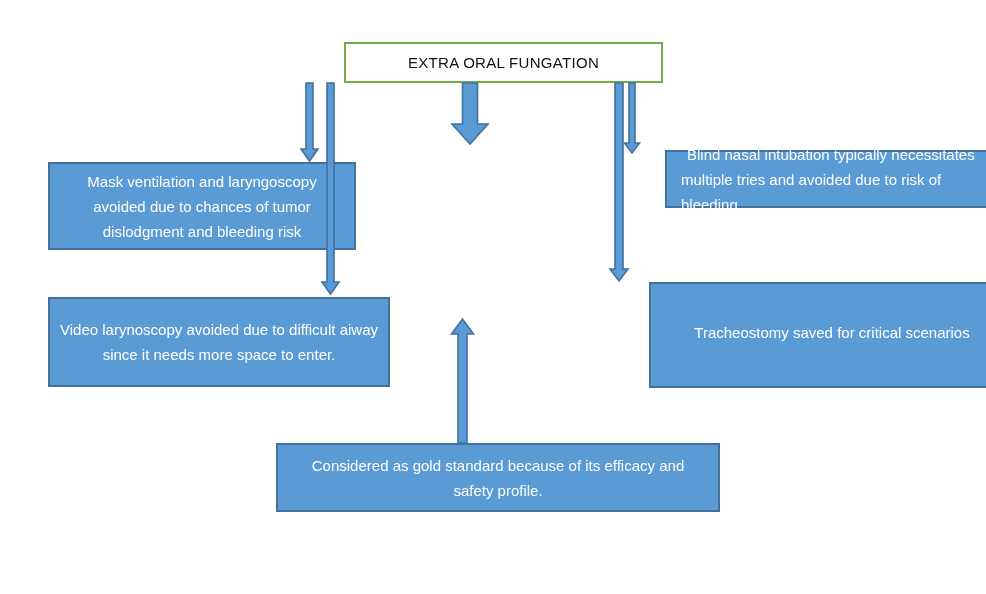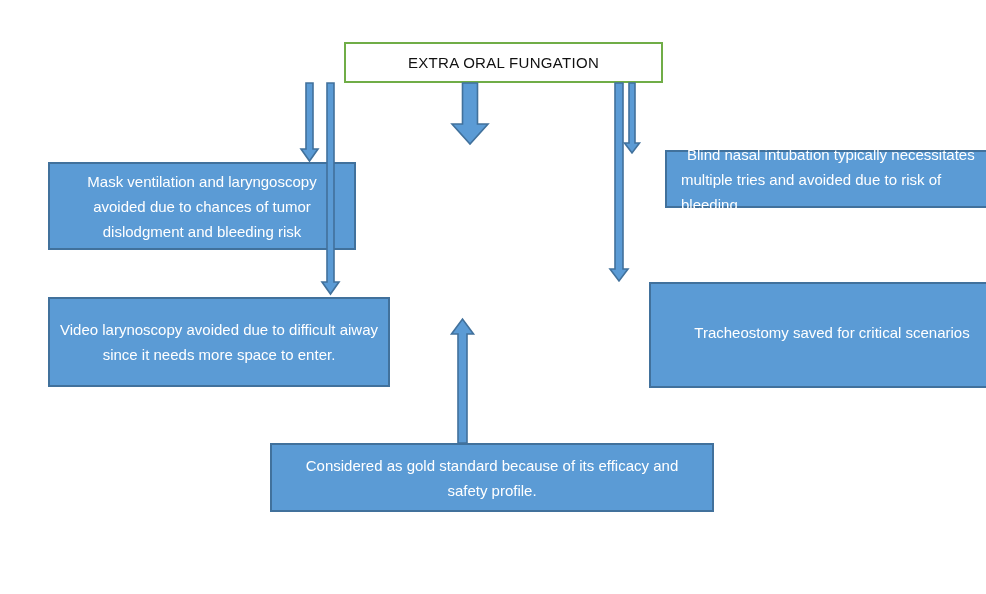--- a/index.html
+++ b/index.html
@@ -58,21 +58,21 @@
   }
   .blind-box .node-label { text-indent: 6px; }
   .trach-box {
     left: 617px; top: 282px;
     width: 366px; height: 106px;
     padding: 0 20px;
     align-items: flex-start;
   }
   .trach-box .node-label { margin-top: 36px; }
   .gold-box {
-    left: 238px; top: 443px;
+    left: 244px; top: 443px;
     width: 444px; height: 69px;
     padding: 0 12px;
   }
   .center-ellipse {
     left: 365px; top: 145px;
     width: 212px; height: 172px;
     border-radius: 50%;
     border-width: 2.5px;
   }
   .center-ellipse .node-label {

